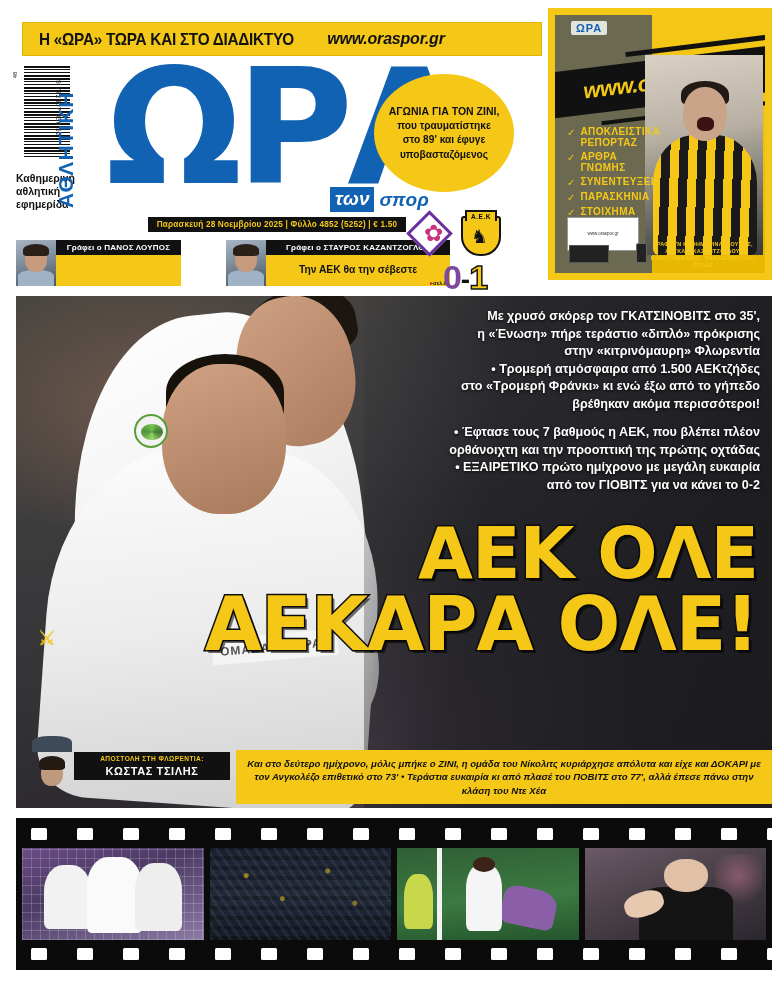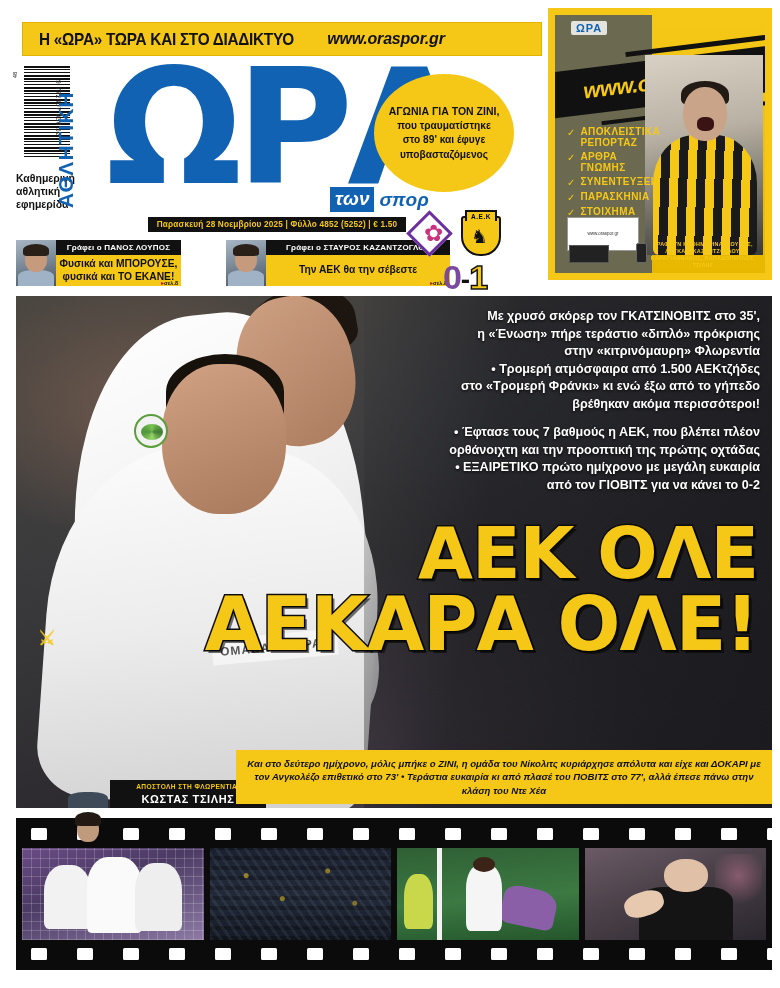--- a/index.html
+++ b/index.html
@@ -283,21 +283,21 @@
     position:absolute; left:236px; top:750px; width:536px; height:54px;
     background:#F5C818; z-index:6; display:flex; align-items:center;
     justify-content:center; padding:2px 10px;
   }
   .caption-bar p{ font-size:9.6px; font-weight:bold; color:#111;
                   line-height:13.5px; text-align:center;font-style:italic; }
 
   
   .mission{
     position:absolute; left:30px; top:752px; width:200px; height:56px;
-    z-index:6; display:flex; align-items:flex-end;margin-left:36px;
+    z-index:6; display:flex; align-items:flex-start;
   }
   .mission .m-photo{ width:44px; background:linear-gradient(160deg,#9aa7b4,#525c66);
     position:relative; flex:0 0 44px; }
   .mission .m-photo .f{ position:absolute; left:11px; top:9px; width:22px;
     height:25px; background:#c09a7c; border-radius:45%; }
   .mission .m-photo .h{ position:absolute; left:9px; top:4px; width:26px;
     height:14px; background:#241a13; border-radius:50% 50% 20% 20%; }
   .mission .m-photo .b{ position:absolute; left:2px; bottom:0; width:40px;
     height:16px; background:#3e4a57; border-radius:40% 40% 0 0; }
   .mission .m-body{ flex:1; background:#111; display:flex; flex-direction:column;
@@ -474,25 +474,20 @@
   <div class="col-strip col-left">
     <div class="col-photo">
       <div class="body"></div>
       <div class="face"></div>
       <div class="hair"></div>
     </div>
     <div class="col-body">
       <div class="col-head">
         <span>Γράφει ο ΠΑΝΟΣ ΛΟΥΠΟΣ</span>
       </div>
-      <div class="col-title">
-        <div class="ln">Φυσικά και ΜΠΟΡΟΥΣΕ,</div>
-        <div class="ln">φυσικά και ΤΟ ΕΚΑΝΕ!</div>
-        <div class="col-page"><i>▸</i><span>σελ.8</span></div>
-      </div>
     </div>
   </div>
 
   <div class="col-strip col-right">
     <div class="col-photo">
       <div class="body"></div>
       <div class="face"></div>
       <div class="hair"></div>
     </div>
     <div class="col-body">

